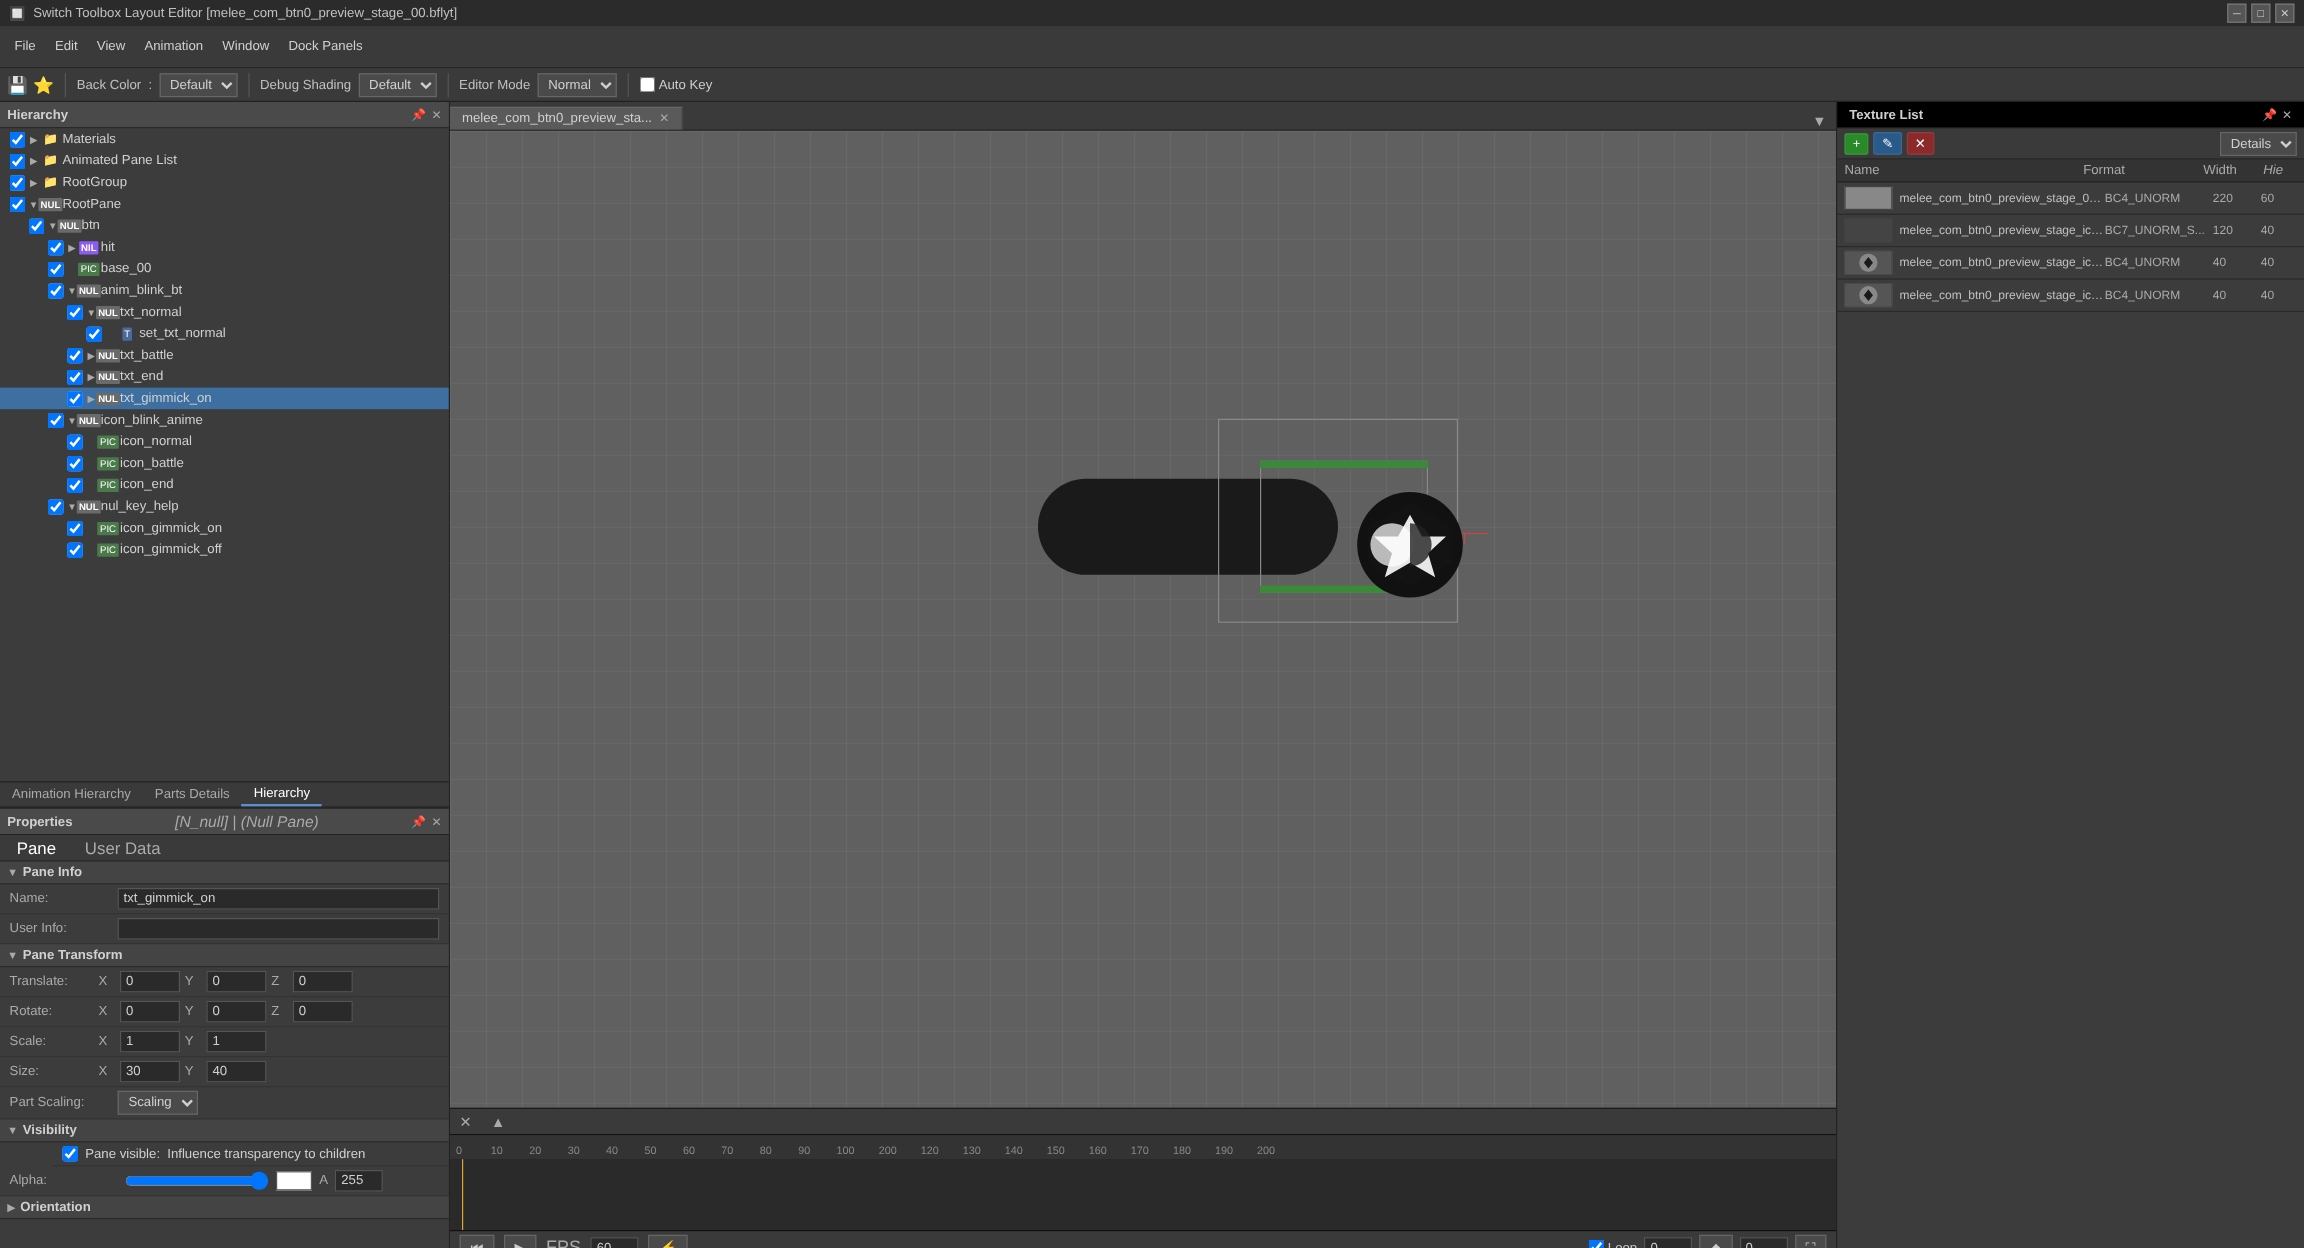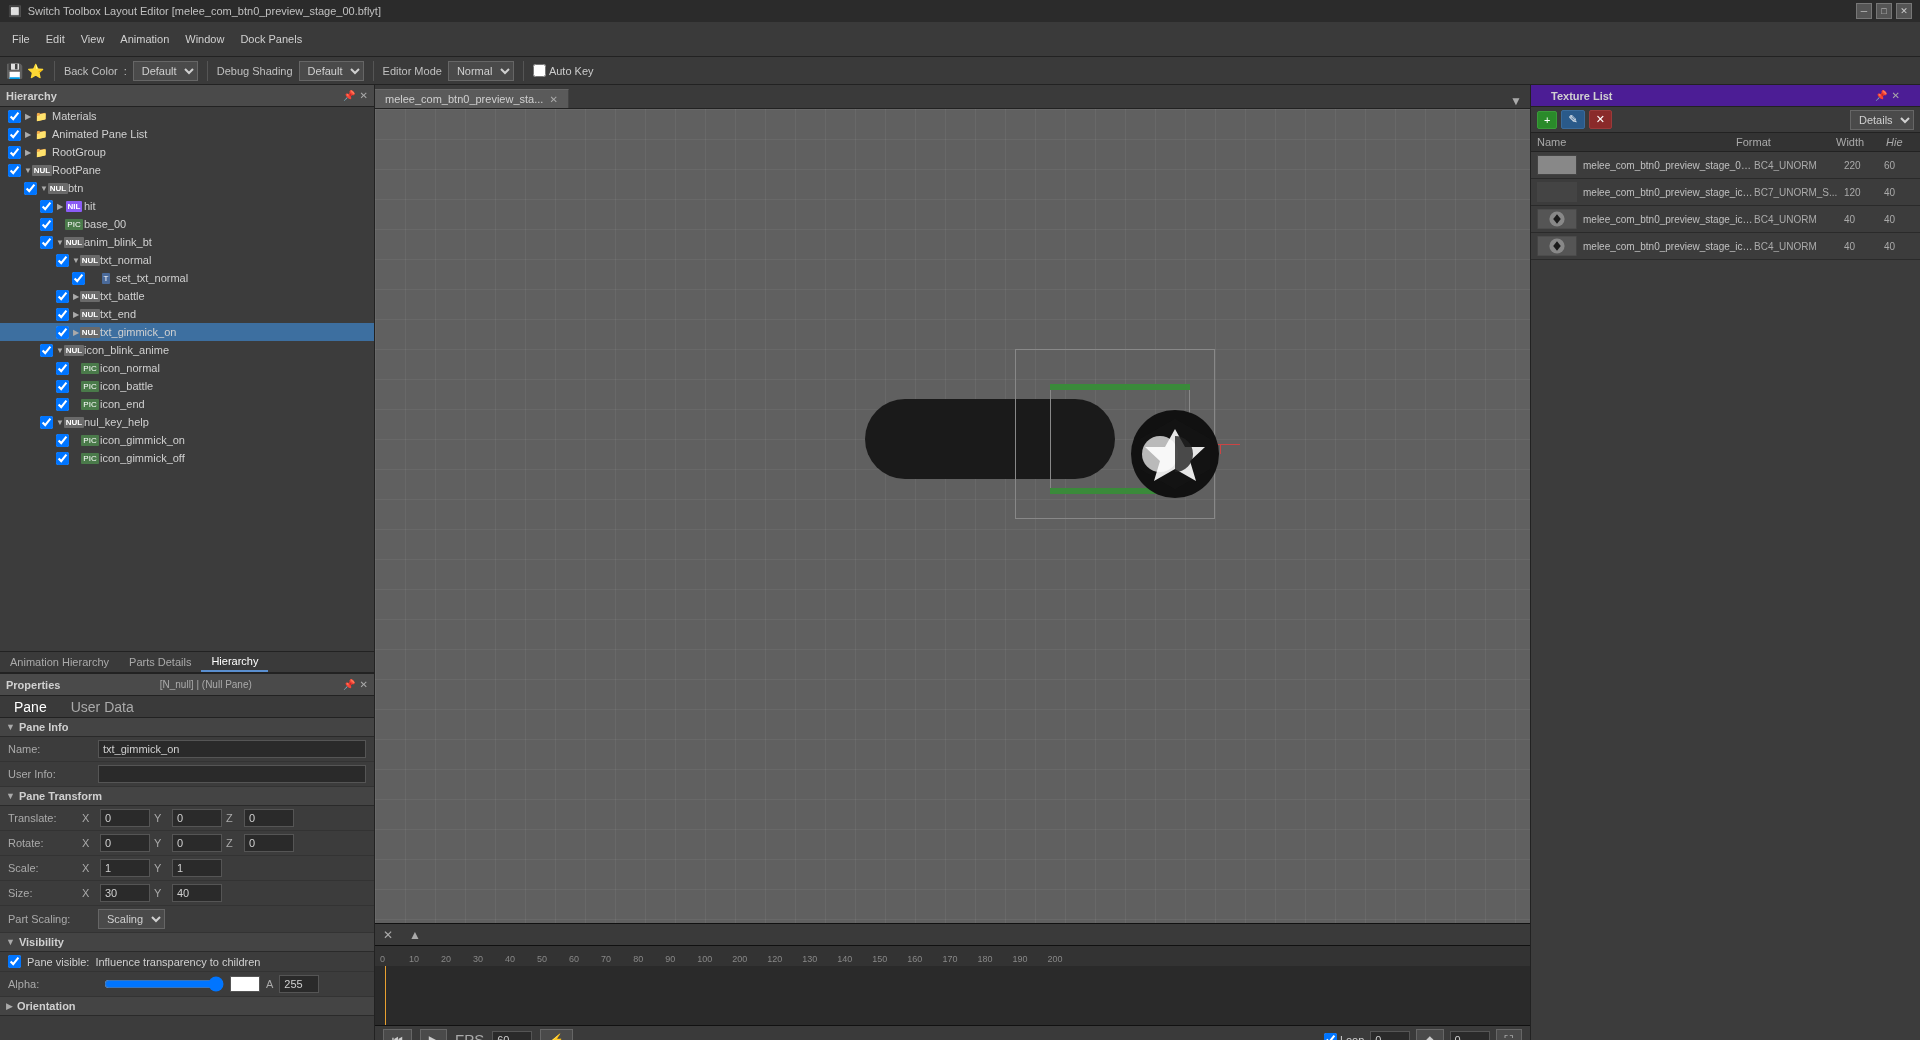--- a/index.html
+++ b/index.html
@@ -68,21 +68,21 @@
     .prop-row { display: flex; align-items: center; padding: 3px 8px; border-bottom: 1px solid #333; }
     .prop-label { width: 90px; font-size: 11px; color: #aaa; flex-shrink: 0; }
     .prop-input { background: #2a2a2a; border: 1px solid #555; color: #d0d0d0; font-size: 11px; padding: 1px 4px; height: 18px; }
     .prop-input-wide { width: 100%; }
 
     .transform-row { display: flex; align-items: center; padding: 3px 8px; border-bottom: 1px solid #333; gap: 4px; }
     .transform-label { width: 70px; font-size: 11px; color: #aaa; }
     .axis-label { font-size: 11px; color: #aaa; width: 14px; }
     .axis-input { background: #2a2a2a; border: 1px solid #555; color: #d0d0d0; font-size: 11px; padding: 1px 4px; height: 18px; width: 50px; }
 
-    .visibility-row { display: flex; align-items: center; padding: 3px 8px; border-bottom: 1px solid #333; gap: 6px; }
+    .visibility-row { display: flex; align-items: center; padding: 3px 8px; border-bottom: 1px solid #333; gap: 6px; margin-left: 44px; }
     .alpha-row { display: flex; align-items: center; padding: 3px 8px; border-bottom: 1px solid #333; gap: 6px; }
     .alpha-slider { width: 120px; }
     .alpha-preview { width: 30px; height: 16px; background: white; border: 1px solid #555; }
     .alpha-label { font-size: 11px; color: #aaa; }
 
     .dropdown-select { background: #4a4a4a; border: 1px solid #666; color: #d0d0d0; font-size: 11px; padding: 1px 4px; height: 20px; }
 
     
     #center-panel { flex: 1; display: flex; flex-direction: column; }
 
@@ -120,21 +120,21 @@
     #timeline-tracks { flex: 1; background: #2a2a2a; }
     #timeline-controls { height: 28px; background: #3a3a3a; display: flex; align-items: center; padding: 0 8px; gap: 8px; border-top: 1px solid #111; }
     .tl-label { font-size: 15px; color: #aaa; }
     .tl-input { background: #2a2a2a; border: 1px solid #555; color: #d0d0d0; font-size: 11px; width: 40px; padding: 1px 4px; height: 18px; }
     .tl-checkbox { display: flex; align-items: center; gap: 3px; font-size: 11px; color: #ccc; }
     .tl-right { margin-left: auto; display: flex; align-items: center; gap: 6px; }
     .timeline-btn-icon { background: #4a4a4a; border: 1px solid #666; padding: 3px 8px; font-size: 12px; color: #ccc; cursor: pointer; }
 
     
     #right-panel { width: 390px; background: #3c3c3c; border-left: 1px solid #222; display: flex; flex-direction: column; }
-    #texture-header { background: #4c1d95; height: 22px; display: flex; align-items: center; padding: 0 20px; border-bottom: 1px solid #222; justify-content: space-between; }
+    #texture-header { background: #000000; height: 22px; display: flex; align-items: center; padding: 0 10px; border-bottom: 1px solid #222; justify-content: space-between; }
     #texture-toolbar { background: #3a3a3a; height: 26px; display: flex; align-items: center; padding: 0 6px; gap: 4px; border-bottom: 1px solid #222; }
     .tex-btn { background: #2a8a2a; border: 1px solid #3a9a3a; color: #fff; padding: 2px 6px; font-size: 11px; cursor: pointer; border-radius: 2px; }
     .tex-btn-red { background: #8a2a2a; border: 1px solid #9a3a3a; }
     .tex-btn-blue { background: #2a5a8a; border: 1px solid #3a6a9a; }
     .tex-dropdown { background: #4a4a4a; border: 1px solid #666; color: #d0d0d0; font-size: 11px; padding: 1px 4px; height: 20px; }
 
     #texture-columns { display: flex; background: #333; border-bottom: 1px solid #222; }
     .tex-col { font-size: 11px; color: #aaa; padding: 3px 6px; }
     .tex-col-name { flex: 1; }
     .tex-col-format { width: 100px; }
@@ -421,21 +421,21 @@
       <div id="hierarchy-tabs">
         <span class="hier-tab">Animation Hierarchy</span>
         <span class="hier-tab">Parts Details</span>
         <span class="hier-tab active">Hierarchy</span>
       </div>
     </div>
 
     <div id="properties-panel">
       <div id="properties-header">
         <span class="panel-title">Properties</span>
-        <span style="font-size:10px;color:#aaa;margin-left:8px;">[N_null]  |  (Null Pane)</span>
+        <span style="font-size:13px;color:#aaa;margin-left:8px;font-style:italic;">[N_null]  |  (Null Pane)</span>
         <div class="panel-controls">
           <span class="panel-btn">📌</span>
           <span class="panel-btn">✕</span>
         </div>
       </div>
       <div id="properties-subheader">
         <span class="prop-tab active">Pane</span>
         <span class="prop-tab">User Data</span>
       </div>
       <div id="properties-content">

